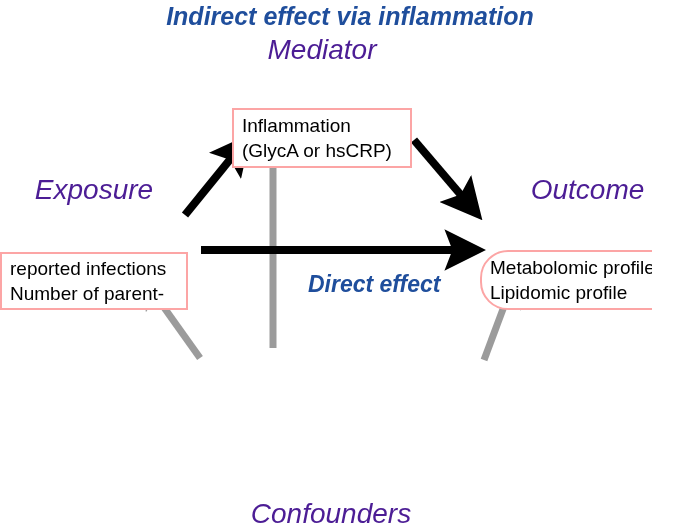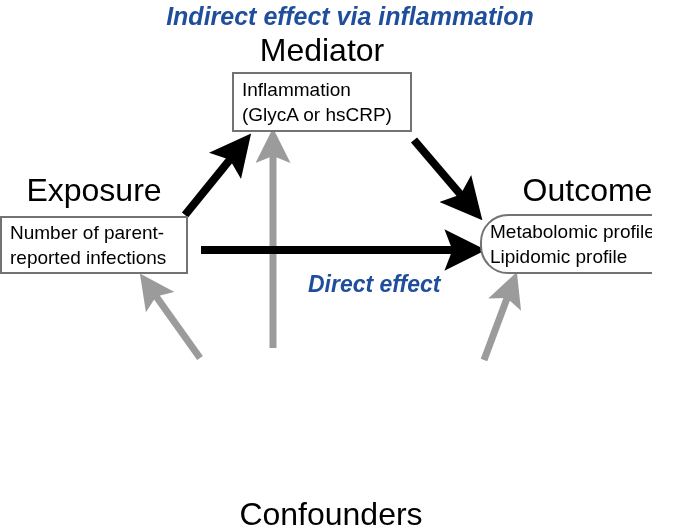--- a/index.html
+++ b/index.html
@@ -21,42 +21,44 @@
   .svg-layer {
     position: absolute;
     left: 0;
     top: 0;
     width: 700px;
     height: 530px;
   }
   .node-box {
     position: absolute;
     box-sizing: border-box;
-    border: 2px solid #737373;
+    border: 2px solid #fca5a5;
     background: #ffffff;
     display: flex;
     flex-direction: column;
     justify-content: center;
     padding: 4px 8px;
     z-index: 3;
+    margin-top: 36px;
   }
   .node-line {
     font-size: 19px;
     line-height: 25px;
     white-space: nowrap;
     color: #000000;
   }
   .group-label {
     position: absolute;
-    font-size: 32px;
+    font-size: 28px;
     line-height: 28px;
-    color: #000000;
+    color: #4c1d95;
     white-space: nowrap;
     z-index: 3;
     text-align: center;
+    font-style: italic;
   }
   .effect-label {
     position: absolute;
     font-style: italic;
     font-weight: bold;
     color: #1f4e9c;
     white-space: nowrap;
     z-index: 4;
   }
   #title-label {
@@ -118,22 +120,22 @@
   <div class="effect-label" id="title-label">Indirect effect via inflammation</div>
 
   <div class="group-label" id="mediator-label">Mediator</div>
   <div class="node-box" id="mediator-box">
     <div class="node-line">Inflammation</div>
     <div class="node-line">(GlycA or hsCRP)</div>
   </div>
 
   <div class="group-label" id="exposure-label">Exposure</div>
   <div class="node-box" id="exposure-box">
+    <div class="node-line">reported infections</div>
     <div class="node-line">Number of parent-</div>
-    <div class="node-line">reported infections</div>
   </div>
 
   <div class="group-label" id="outcome-label">Outcome</div>
   <div class="node-box" id="outcome-box">
     <div class="node-line">Metabolomic profile</div>
     <div class="node-line">Lipidomic profile</div>
   </div>
 
   <div class="group-label" id="confounders-label">Confounders</div>
 

